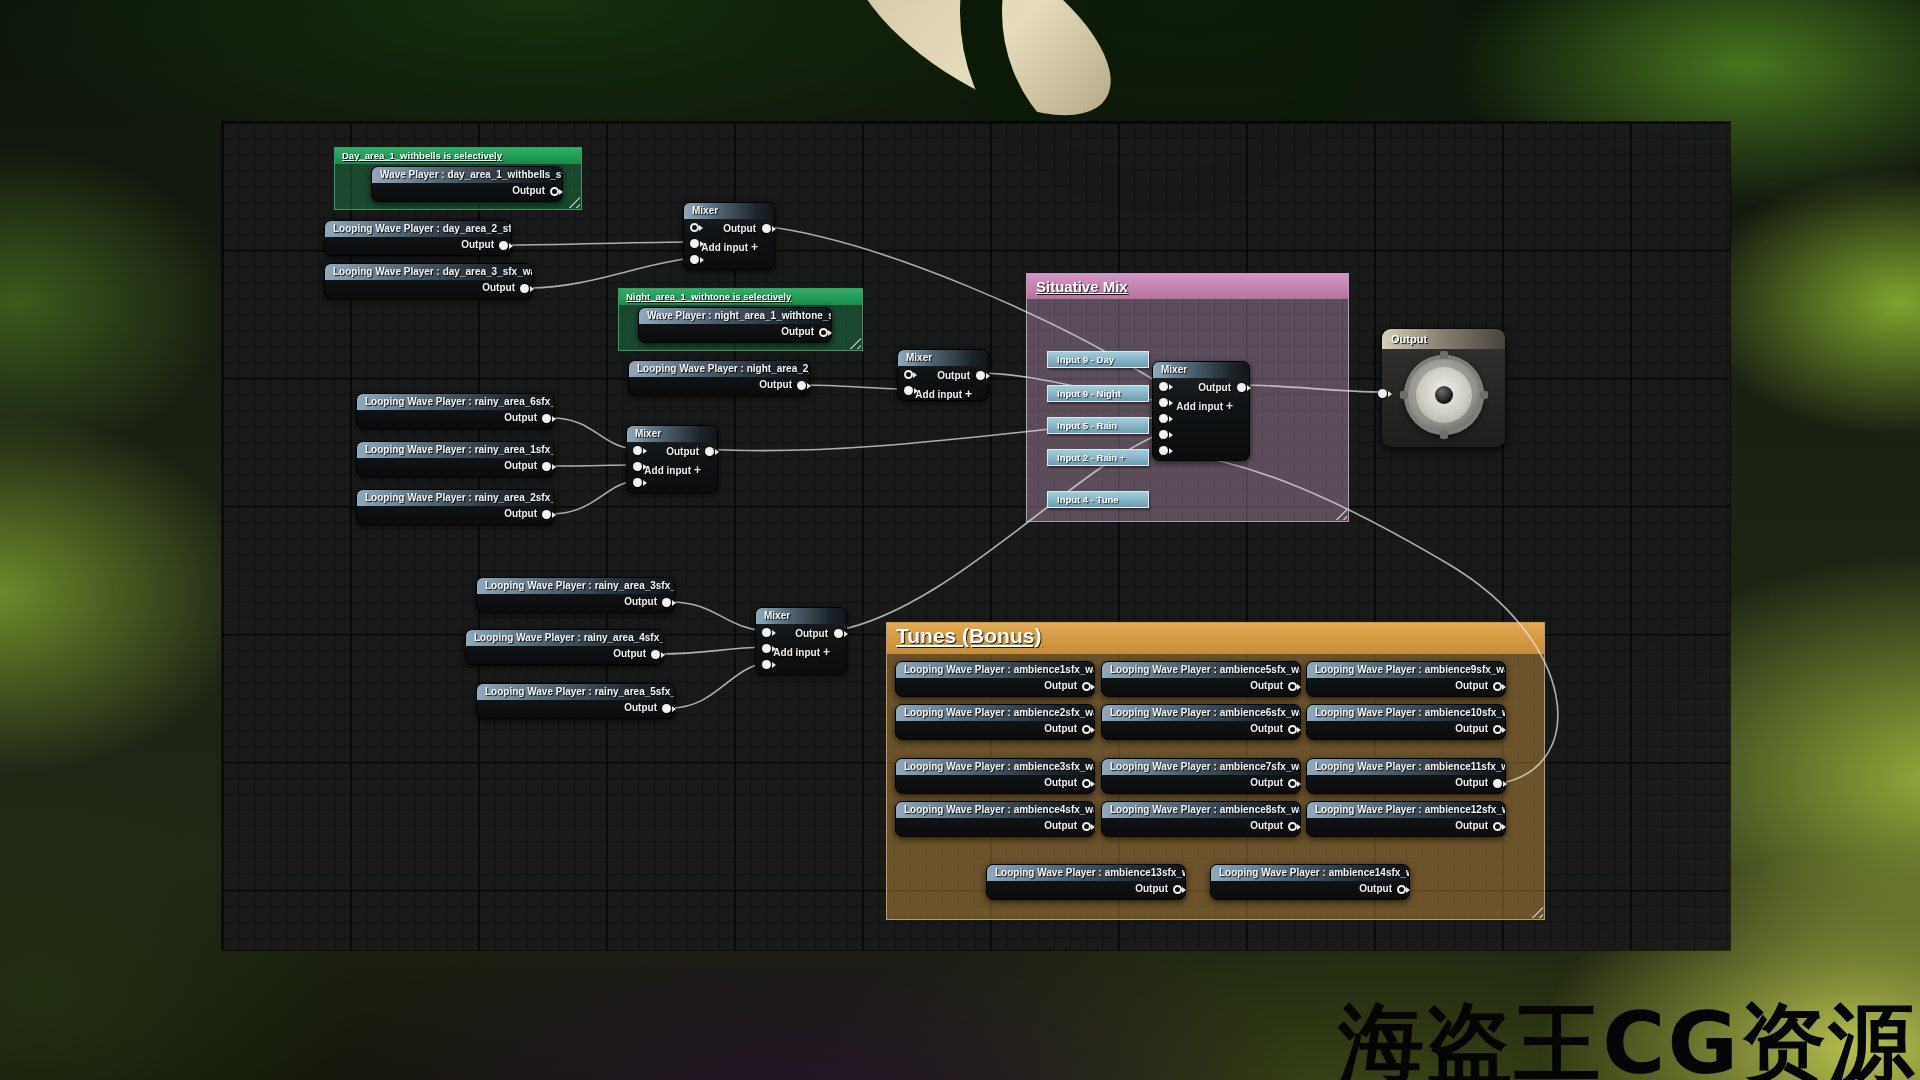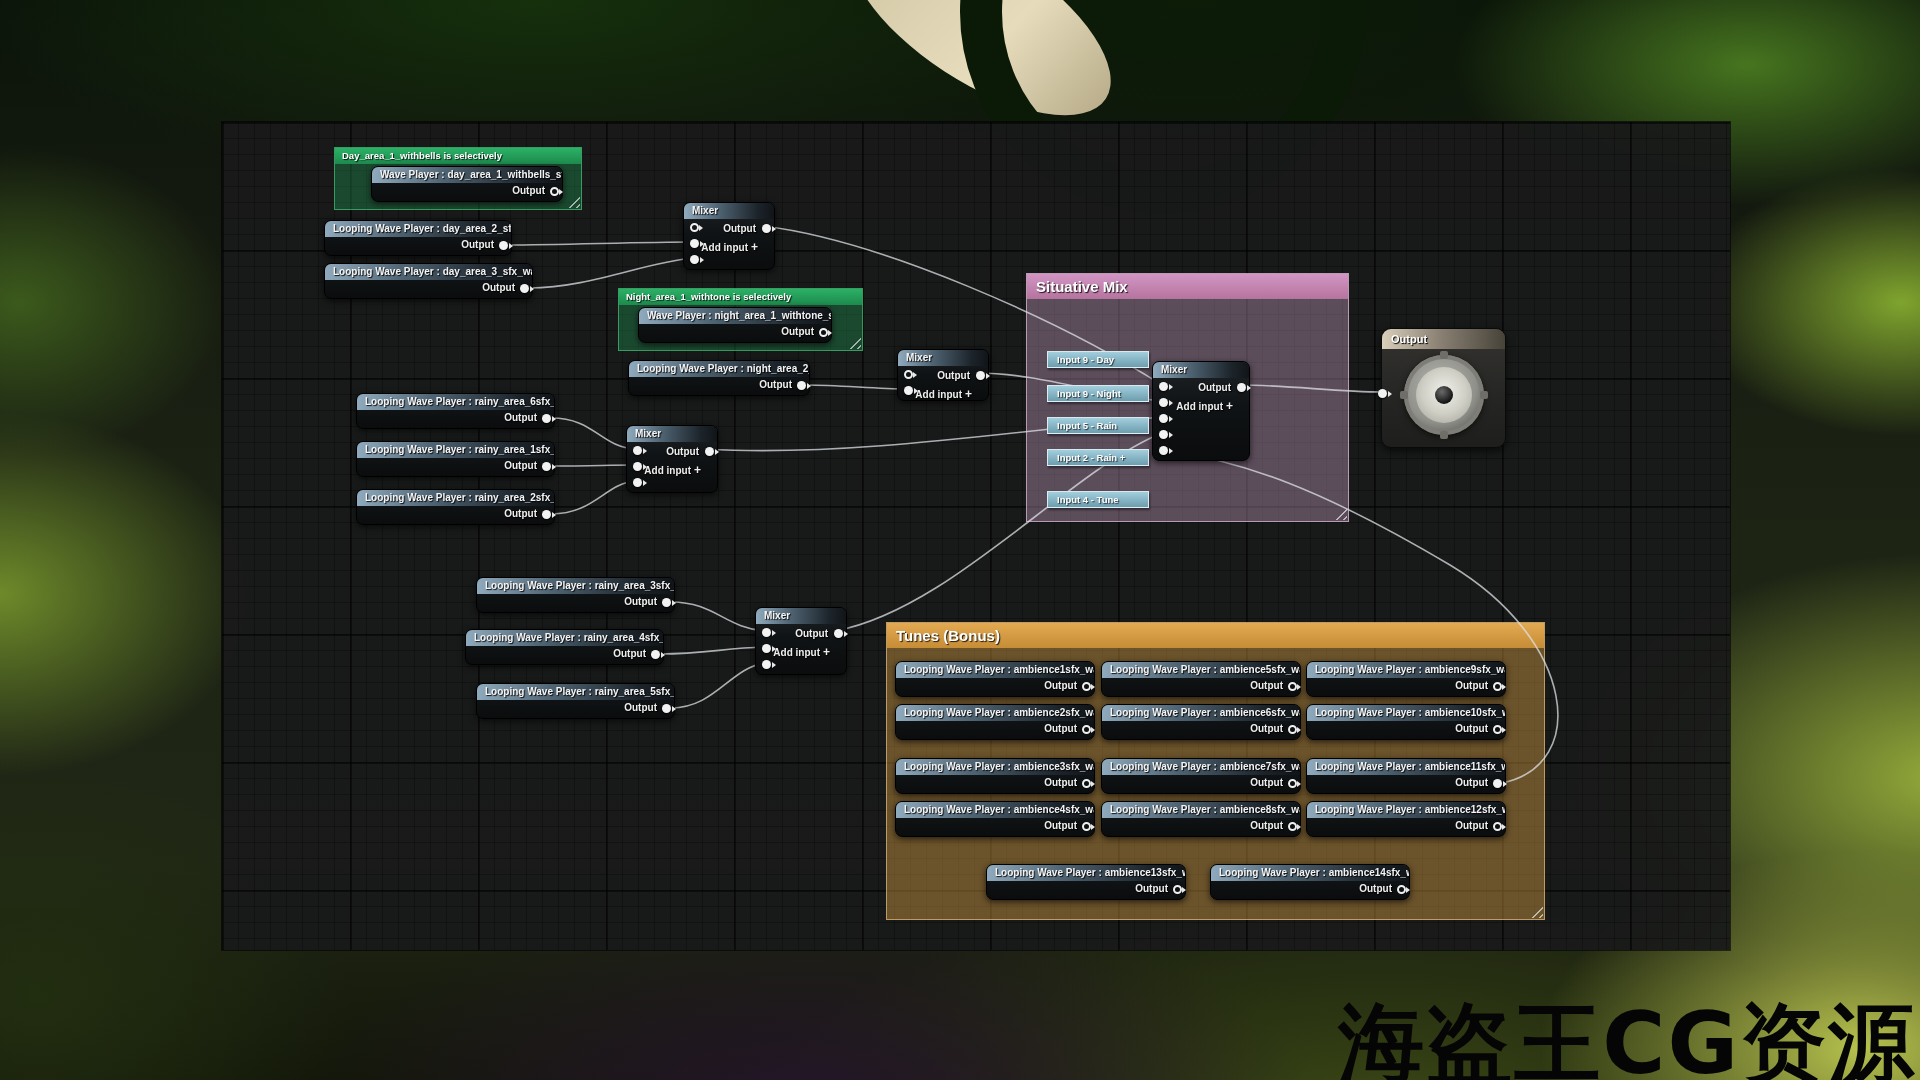--- a/index.html
+++ b/index.html
@@ -34,31 +34,31 @@
       linear-gradient(rgba(0,0,0,0.5) 2px, transparent 2px),
       linear-gradient(90deg, rgba(0,0,0,0.5) 2px, transparent 2px),
       linear-gradient(rgba(0,0,0,0.28) 1px, transparent 1px),
       linear-gradient(90deg, rgba(0,0,0,0.28) 1px, transparent 1px);
     background-size:128px 128px,128px 128px,16px 16px,16px 16px;
     box-shadow:0 0 0 1px rgba(0,0,0,.6);}
 
   
   .comment{position:absolute;z-index:2;border:1px solid;}
   .chead{white-space:nowrap;overflow:hidden;color:#fff;font-weight:bold;
-    text-shadow:1px 1px 1px rgba(0,0,0,.85);}
+    text-shadow:1px 1px 1px rgba(0,0,0,.85);text-decoration:underline;}
   .c-green{background:rgba(34,152,86,.38);border-color:rgba(80,225,140,.55);}
   .c-green .chead{height:16px;line-height:16px;font-size:9.5px;padding:0 7px;
     background:linear-gradient(180deg,#2bb166,#1d8a4d);}
   .c-pink{background:rgba(196,156,190,.40);border-color:rgba(238,196,228,.65);}
   .c-pink .chead{height:25px;line-height:25px;font-size:15px;padding:0 9px;
     background:linear-gradient(180deg,#d295c4,#b5749e);}
   .c-pink .csub{background:rgba(223,187,214,.82);padding:4px 9px 5px 9px;font-size:12px;
     font-weight:bold;color:#fdfdfd;text-shadow:1px 1px 1px rgba(0,0,0,.55);line-height:14px;}
   .c-orange{background:rgba(208,152,66,.45);border-color:rgba(245,205,140,.6);}
-  .c-orange .chead{height:25px;line-height:25px;font-size:15px;padding:0 9px;
+  .c-orange .chead{height:31px;line-height:25px;font-size:21px;padding:0 9px;
     background:linear-gradient(180deg,#e3aa52,#c68c36);}
   .grip{position:absolute;right:1px;bottom:1px;width:12px;height:12px;
     background:repeating-linear-gradient(135deg,rgba(255,255,255,.6) 0 1.5px,transparent 1.5px 4.5px);
     clip-path:polygon(100% 0,100% 100%,0 100%);}
 
   
   .node{position:absolute;z-index:4;height:34px;border-radius:7px;border:1px solid #000;
     background:linear-gradient(180deg,#1e2326 0%,#101315 45%,#0a0c0d 100%);
     box-shadow:0 2px 6px rgba(0,0,0,.65);}
   .nhead{height:16px;line-height:16px;padding:0 8px;font-size:10px;font-weight:bold;color:#f4f4f4;

